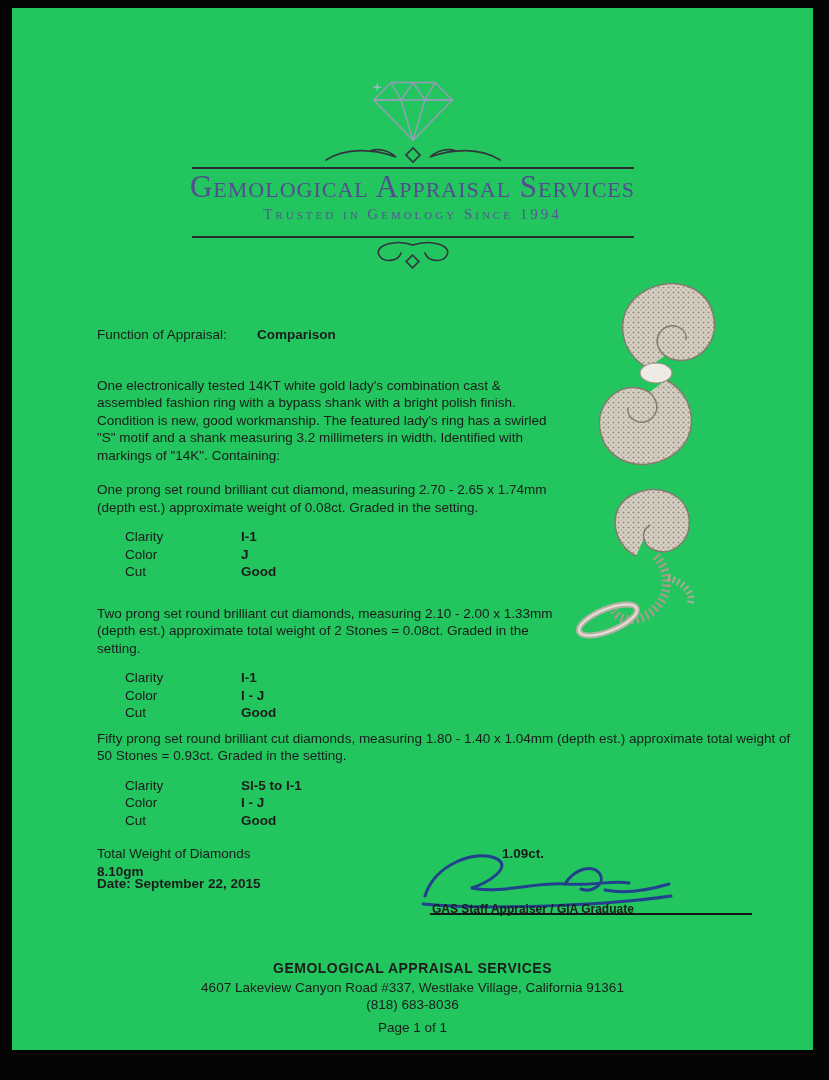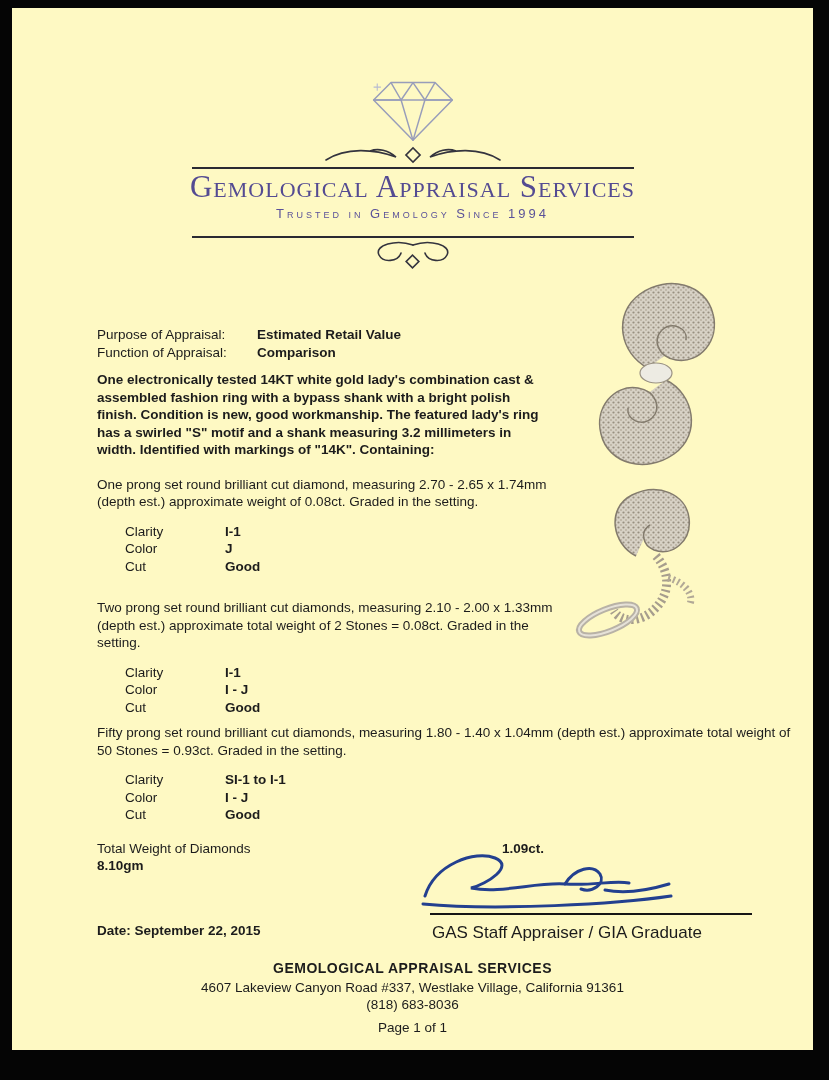--- a/index.html
+++ b/index.html
@@ -1,56 +1,56 @@
 <!DOCTYPE html>
 <html><head>
 <meta charset="utf-8">
 <style>
   html,body{margin:0;padding:0;background:#000;}
   .scan{position:relative;width:829px;height:1080px;background:#050505;overflow:hidden;
         font-family:"Liberation Sans","DejaVu Sans",sans-serif;}
-  .page{position:absolute;left:12px;top:8px;width:801px;height:1042px;background:#fef9c3;color:#1c1c1c;}
+  .page{position:absolute;left:12px;top:8px;width:801px;height:1042px;background:#22c55e;color:#1c1c1c;}
   
   .header{position:absolute;top:70px;left:0;width:100%;text-align:center;}
   .logo-diamond{display:block;margin:0 auto;}
   .orn{display:block;margin:0 auto;}
   .rule{height:2px;background:#2a2a32;width:442px;margin:1px auto;}
   .brand{font-family:"Liberation Serif","DejaVu Serif",serif;font-variant:small-caps;
          font-size:31px;letter-spacing:1px;color:#544b92;line-height:34px;}
-  .tagline{font-family:Liberation Sans, sans-serif;font-variant:small-caps;
-           font-size:13px;letter-spacing:3px;color:#5a5199;line-height:20px;margin-bottom:12px;}
+  .tagline{font-family:Liberation Serif, serif;font-variant:small-caps;
+           font-size:15px;letter-spacing:3px;color:#5a5199;line-height:20px;margin-bottom:12px;}
   
   .content{position:absolute;top:318px;left:85px;width:660px;font-size:13.5px;line-height:17.5px;}
   .kv-row{display:flex;margin-bottom:0;}
   .kv-label{width:160px;}
   .kv-val{font-weight:bold;}
   .para{margin:0;}
-  .p-desc{margin-top:10px;width:450px;font-weight:bold;}
+  .p-desc{margin-top:33px;width:450px;}
   .p-stone1{margin-top:17px;width:450px;}
   .p-stone2{margin-top:24px;width:470px;}
   .p-stone3{margin-top:8px;width:700px;}
   .grade-table{margin:12px 0 4px 28px;}
-  .grade-row{display:flex;line-height:17.5px;}
+  .grade-row{display:flex;line-height:17.5px;gap:16px;}
   .grade-label{width:100px;}
   .grade-val{font-weight:bold;}
   .totals{margin-top:16px;}
   .tot-row{display:flex;}
   .tot-label{width:405px;}
   .tot-val{font-weight:bold;}
   .retail-row{margin-top:16px;position:relative;font-weight:bold;height:18px;}
   .retail-val{position:absolute;right:-10px;top:0;display:flex;gap:20px;}
   
   .photo{position:absolute;}
   .photo-1{left:570px;top:268px;}
   .photo-2{left:560px;top:478px;}
   
   .sig-scribble{position:absolute;left:405px;top:838px;}
   .sig-line{position:absolute;left:418px;top:905px;width:322px;height:0;border-top:2px solid #161616;}
-  .sig-date{position:absolute;left:85px;top:915px;font-size:13.5px;font-weight:bold;}
-  .sig-appraiser{position:absolute;left:420px;top:915px;font-size:17px;font-weight:normal;}
+  .sig-date{position:absolute;left:85px;top:868px;font-size:13.5px;font-weight:bold;}
+  .sig-appraiser{position:absolute;left:420px;top:894px;font-size:12px;font-weight:bold;}
   
   .footer{position:absolute;top:952px;left:0;width:100%;text-align:center;font-size:13.5px;line-height:17px;}
   .footer-company{font-size:14px;letter-spacing:.5px;font-weight:bold;margin-bottom:2px;}
   .footer-page{font-weight:normal;margin-top:6px;}
 </style>
 </head>
 <body>
 
 <div class="scan">
   <div class="page">
@@ -116,24 +116,20 @@
         <path d="M84,70 C100,88 98,112 78,127 C64,137 48,135 42,125" fill="none" stroke="#a69d8d" stroke-width="9" stroke-dasharray="2.2 3"></path>
         <path d="M96,92 C112,96 122,108 118,118" fill="none" stroke="#b1a896" stroke-width="7" stroke-dasharray="2 3"></path>
         <ellipse cx="36" cy="134" rx="31" ry="11" fill="none" stroke="#b8b2a6" stroke-width="6" transform="rotate(-22 36 134)"></ellipse>
         <ellipse cx="36" cy="134" rx="31" ry="11" fill="none" stroke="#e5e1d8" stroke-width="2" transform="rotate(-22 36 134)"></ellipse>
       </svg>
     </div>
 
     <div class="content">
 
       <div class="kv-row">
-        <span class="kv-label">Purpose of Appraisal:</span>
-        <span class="kv-val">Estimated Retail Value</span>
-      </div>
-      <div class="kv-row">
         <span class="kv-label">Function of Appraisal:</span>
         <span class="kv-val">Comparison</span>
       </div>
 
       <p class="para p-desc">One electronically tested 14KT white gold lady's combination cast &amp; assembled fashion ring with a bypass shank with a bright polish finish. Condition is new, good workmanship. The featured lady's ring has a swirled "S" motif and a shank measuring 3.2 millimeters in width. Identified with markings of "14K".  Containing:</p>
 
       <p class="para p-stone1">One prong set round brilliant cut diamond, measuring 2.70 - 2.65 x 1.74mm (depth est.) approximate weight of 0.08ct. Graded in the setting.</p>
       <div class="grade-table">
         <div class="grade-row">
           <span class="grade-label">Clarity</span>
@@ -162,21 +158,21 @@
         <div class="grade-row">
           <span class="grade-label">Cut</span>
           <span class="grade-val">Good</span>
         </div>
       </div>
 
       <p class="para p-stone3">Fifty prong set round brilliant cut diamonds, measuring 1.80 - 1.40 x 1.04mm (depth est.) approximate total weight of 50 Stones = 0.93ct. Graded in the setting.</p>
       <div class="grade-table">
         <div class="grade-row">
           <span class="grade-label">Clarity</span>
-          <span class="grade-val">SI-1 to I-1</span>
+          <span class="grade-val">SI-5 to I-1</span>
         </div>
         <div class="grade-row">
           <span class="grade-label">Color</span>
           <span class="grade-val">I - J</span>
         </div>
         <div class="grade-row">
           <span class="grade-label">Cut</span>
           <span class="grade-val">Good</span>
         </div>
       </div>

